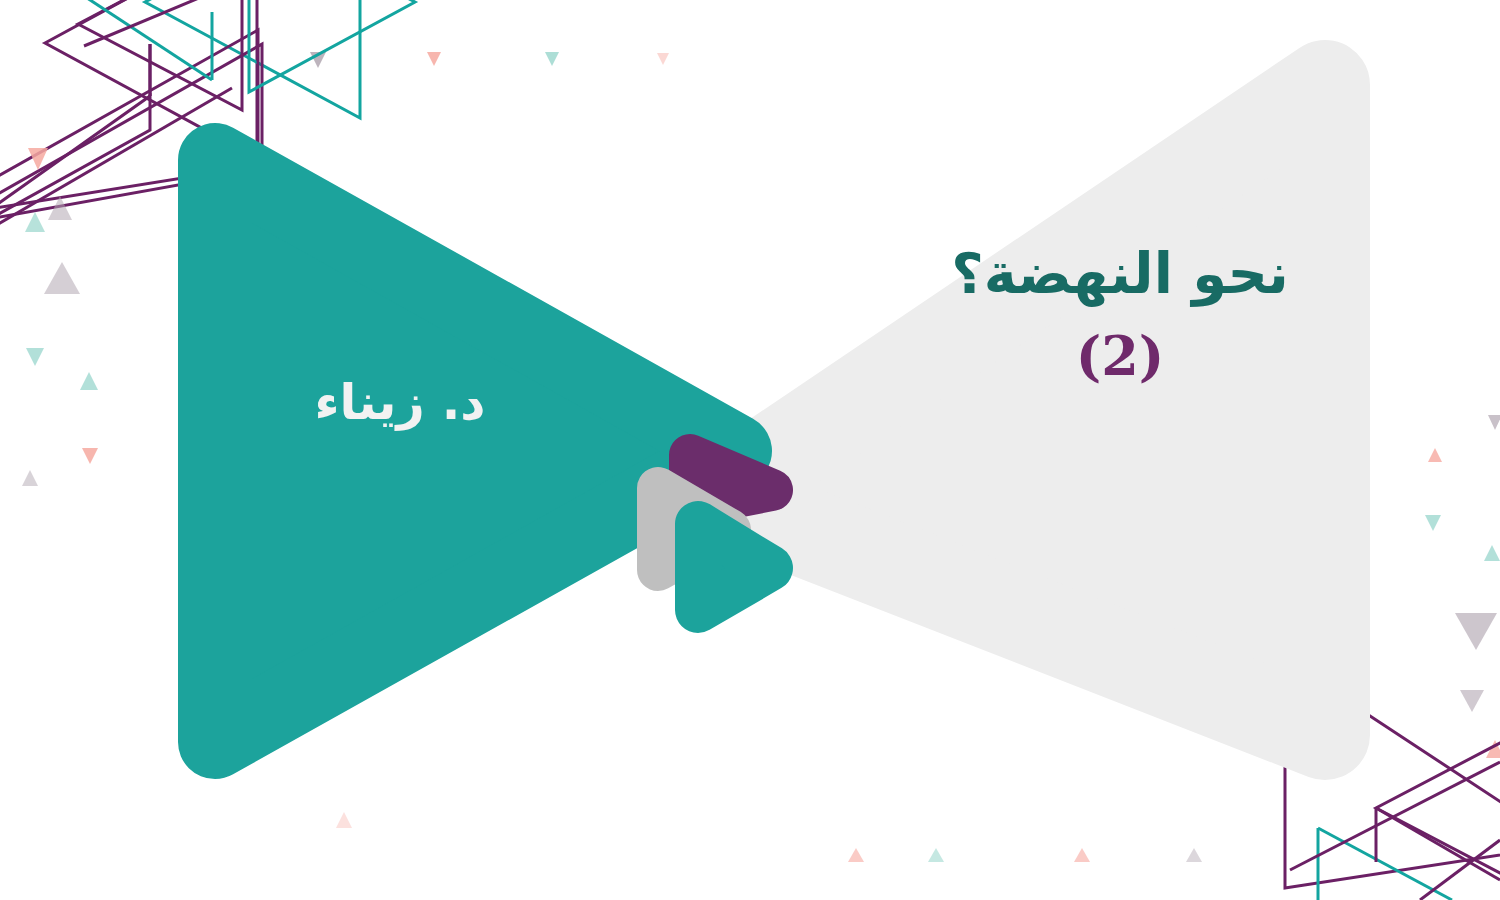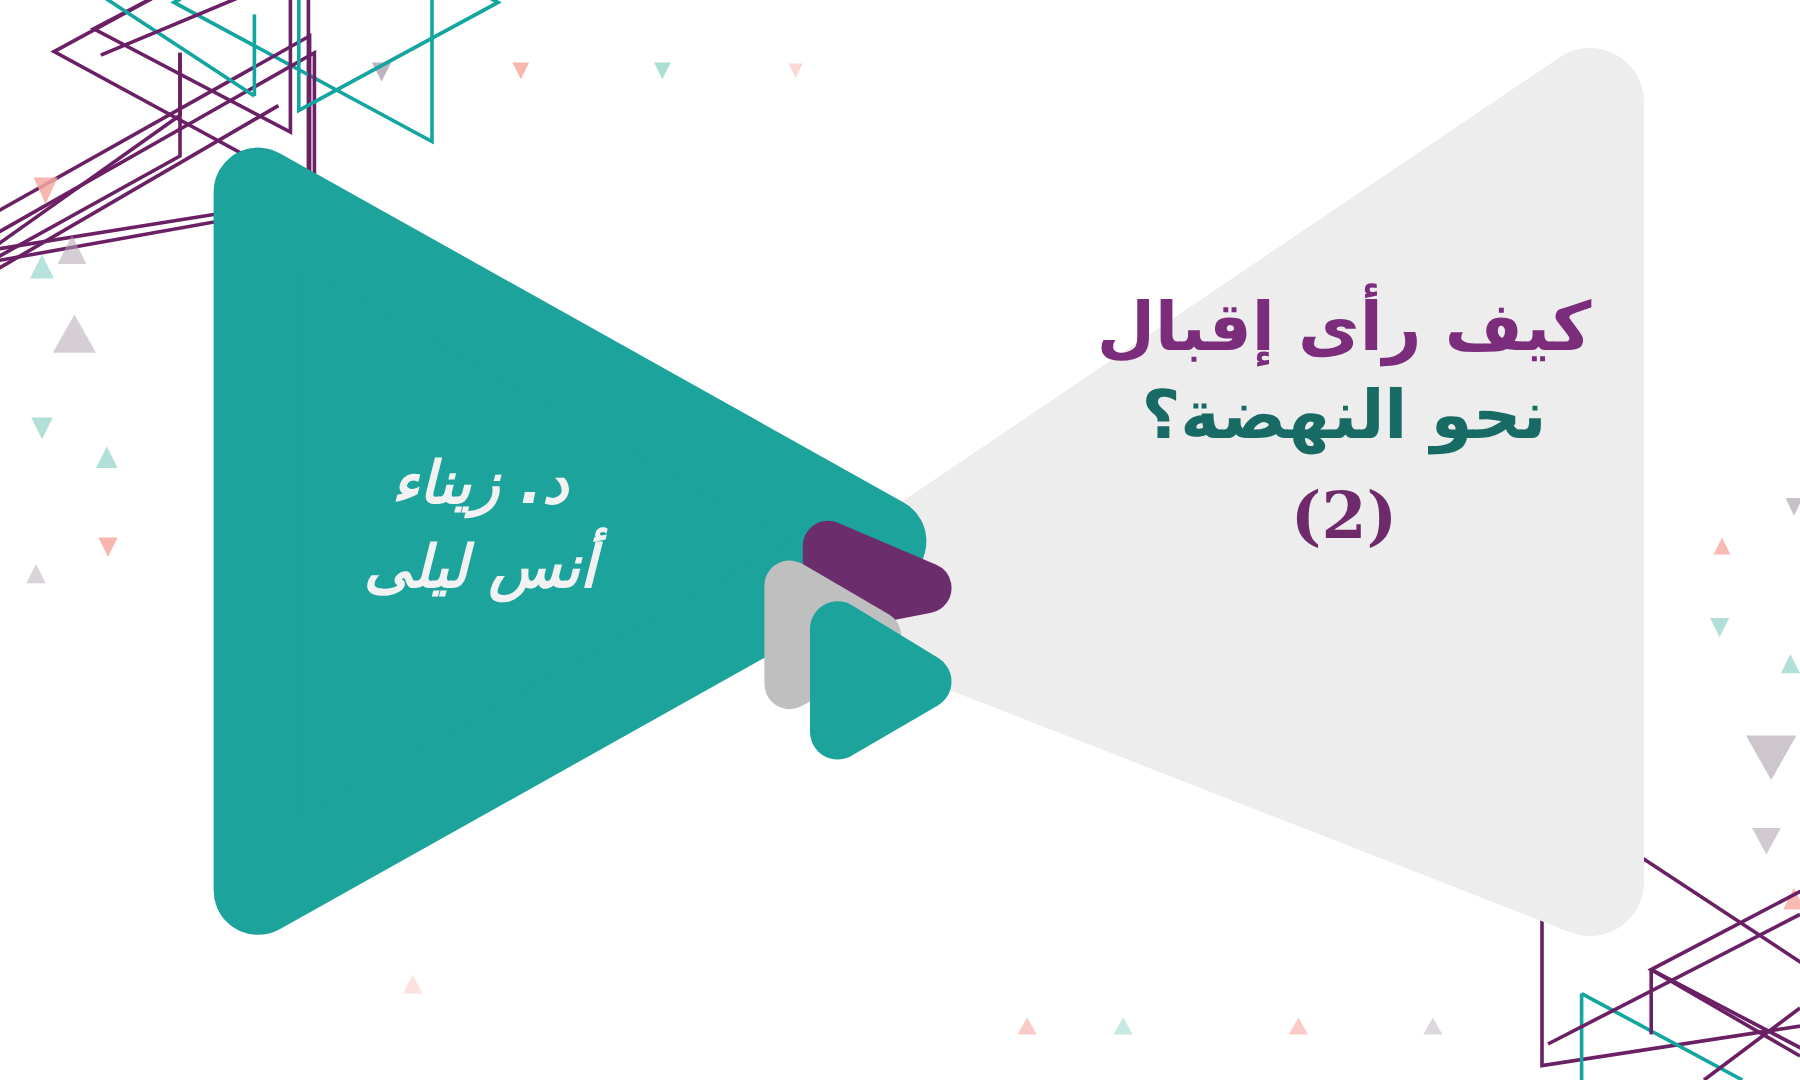--- a/index.html
+++ b/index.html
@@ -65,21 +65,21 @@
     top: 368px;
     width: 330px;
     text-align: center;
     direction: rtl;
     color: #F2F2F2;
     font-size: 49px;
     font-weight: 700;
     line-height: 1.42;
     font-family: "DejaVu Sans", "Liberation Sans", sans-serif;
   }
-  .speaker span { display: block; white-space: nowrap; font-style: italic; }
+  .speaker span { display: block; white-space: nowrap; }
 </style>
 </head>
 <body>
 
 <div id="slide">
 
   <svg class="layer" id="deco-back" viewBox="0 0 1500 900">
 
     <g fill="none" stroke-width="3">
       <polygon points="45,43 257,-72 257,158" stroke="#6B2065"></polygon>
@@ -182,24 +182,22 @@
       <polyline points="1376,808 1376,862" stroke="#6B2065"></polyline>
       <polyline points="1290,870 1500,762" stroke="#6B2065"></polyline>
       <polyline points="1376,808 1500,880" stroke="#6B2065"></polyline>
       <polyline points="1500,840 1420,900" stroke="#6B2065"></polyline>
     </g>
   </svg>
 
   <div class="layer" id="text-layer">
 
     <div class="title-block">
-      <div class="title-line purple">كيف رأى إقبال</div>
       <div class="title-line teal">نحو النهضة؟</div>
       <div class="title-part">(2)</div>
     </div>
 
     <div class="speaker">
       <span>د. زيناء</span>
-      <span>أنس ليلى</span>
     </div>
 
   </div>
 </div>
 
 </body></html>

